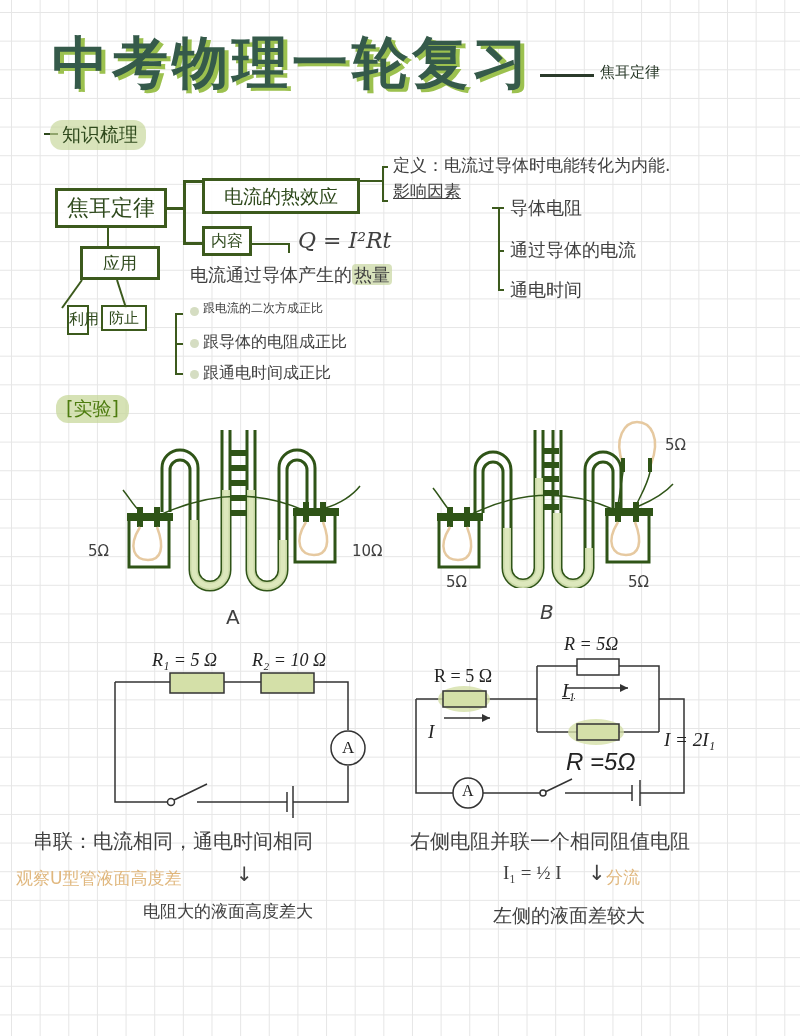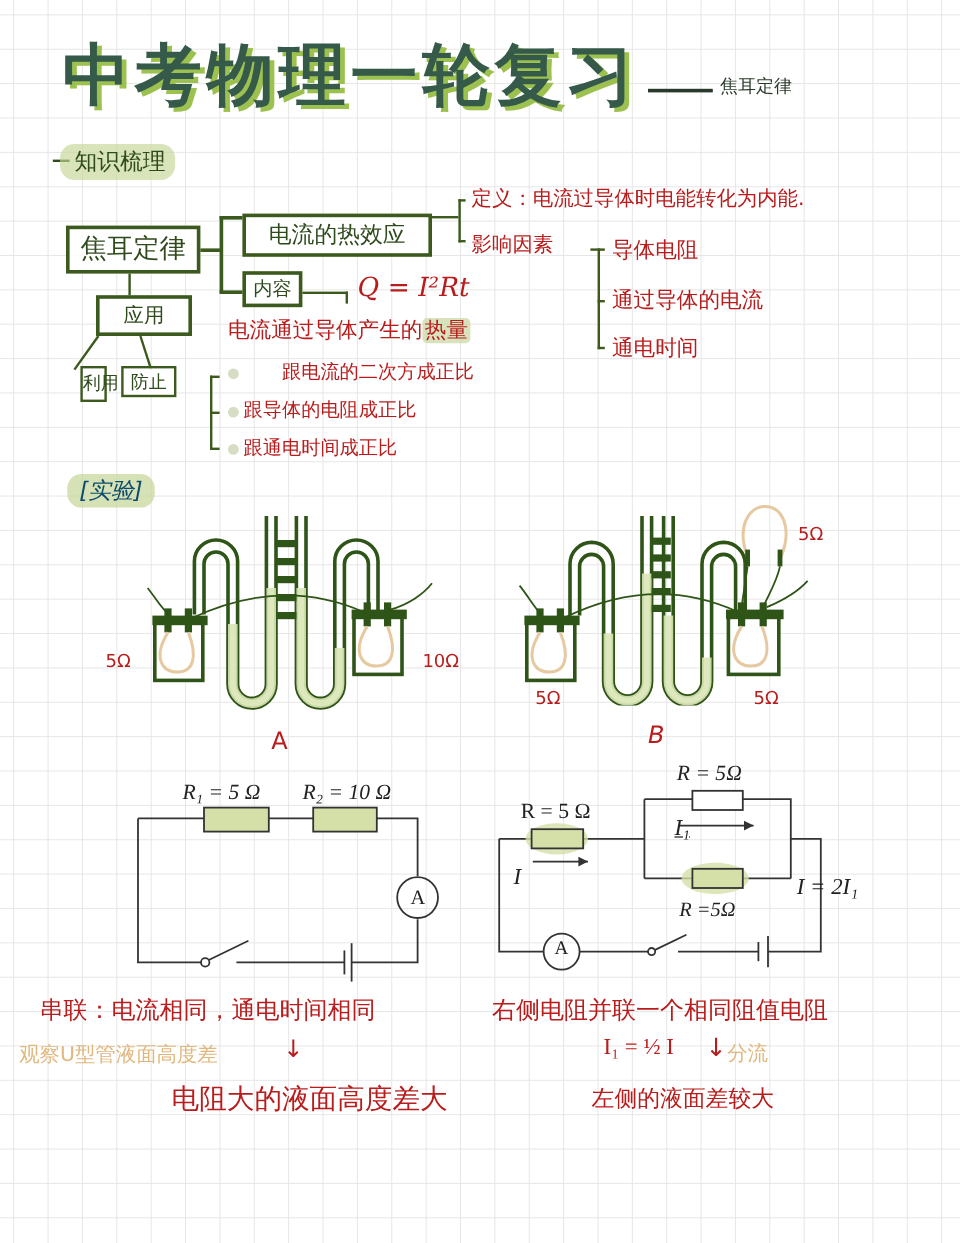--- a/index.html
+++ b/index.html
@@ -30,26 +30,26 @@
     left: 50px; top: 120px; padding: 2px 8px 2px 12px;
     background: rgba(196, 214, 150, 0.65); border-radius: 12px;
     font-size: 19px; color: #2f4a1d; white-space: nowrap;
   }
   .section-dash { left: 44px; top: 133px; width: 14px; height: 2px; background: #2f4a1d; }
   .box {
     border: 3px solid #3c5a1d; background: rgba(255,255,255,0.85);
     color: #2f4a1d; white-space: nowrap; text-align: center;
   }
   .line { background: #3c5a1d; }
-  .hw { color: #b91c1c; white-space: nowrap; }
+  .hw { color: #404040; white-space: nowrap; }
   .dot { width: 9px; height: 9px; border-radius: 50%; background: #d5ddc2; }
   .tag-hl {
     left: 56px; top: 395px; padding: 1px 10px;
     background: rgba(196, 214, 150, 0.7); border-radius: 12px;
-    font-size: 19px; color: #0c4a6e; white-space: nowrap; font-style: italic;
+    font-size: 19px; color: #4d7c0f; white-space: nowrap;
   }
   .heat-hl { background: rgba(200, 214, 160, 0.7); border-radius: 4px; padding: 0 2px; }
   .orange { color: #e0b77d; }
 </style>
 </head>
 <body>
 
 <div class="abs title">中考物理一轮复习</div>
 <div class="abs title-dash"></div>
 <div class="abs subtitle">焦耳定律</div>
@@ -71,42 +71,42 @@
 
 <div class="abs line" style="left:252px;top:243px;width:38px;height:2px;"></div>
 <div class="abs line" style="left:288px;top:243px;width:2px;height:10px;"></div>
 <div class="abs hw" style="left:298px;top:228px;font-size:22px;font-style:italic;font-family:'DejaVu Serif',serif;">Q = I²Rt</div>
 
 <div class="abs line" style="left:360px;top:180px;width:22px;height:2px;"></div>
 <div class="abs line" style="left:382px;top:166px;width:2px;height:36px;"></div>
 <div class="abs line" style="left:382px;top:166px;width:6px;height:2px;"></div>
 <div class="abs line" style="left:382px;top:200px;width:6px;height:2px;"></div>
 <div class="abs hw" style="left:393px;top:154px;font-size:17px;">定义：电流过导体时电能转化为内能.</div>
-<div class="abs hw" style="left:393px;top:192px;font-size:17px;">影响因素</div>
+<div class="abs hw" style="left:393px;top:180px;font-size:17px;text-decoration:underline;">影响因素</div>
 
 <div class="abs line" style="left:492px;top:207px;width:12px;height:2px;"></div>
 <div class="abs line" style="left:498px;top:207px;width:2px;height:84px;"></div>
 <div class="abs line" style="left:498px;top:250px;width:6px;height:2px;"></div>
 <div class="abs line" style="left:498px;top:289px;width:6px;height:2px;"></div>
 <div class="abs hw" style="left:510px;top:196px;font-size:18px;">导体电阻</div>
 <div class="abs hw" style="left:510px;top:238px;font-size:18px;">通过导体的电流</div>
 <div class="abs hw" style="left:510px;top:278px;font-size:18px;">通电时间</div>
 
 <div class="abs hw" style="left:190px;top:263px;font-size:18px;">
   <span>电流通过导体产生的</span><span class="heat-hl">热量</span>
 </div>
 
 <div class="abs line" style="left:175px;top:313px;width:2px;height:62px;"></div>
 <div class="abs line" style="left:175px;top:313px;width:8px;height:2px;"></div>
 <div class="abs line" style="left:175px;top:343px;width:8px;height:2px;"></div>
 <div class="abs line" style="left:175px;top:373px;width:8px;height:2px;"></div>
 <div class="abs dot" style="left:190px;top:307px;"></div>
 <div class="abs dot" style="left:190px;top:339px;"></div>
 <div class="abs dot" style="left:190px;top:370px;"></div>
-<div class="abs hw" style="left:203px;top:300px;font-size:16px;margin-left:32px;">跟电流的二次方成正比</div>
+<div class="abs hw" style="left:203px;top:300px;font-size:12px;">跟电流的二次方成正比</div>
 <div class="abs hw" style="left:203px;top:332px;font-size:16px;">跟导体的电阻成正比</div>
 <div class="abs hw" style="left:203px;top:363px;font-size:16px;">跟通电时间成正比</div>
 
 <div class="abs line" style="left:107px;top:228px;width:2px;height:20px;"></div>
 <div class="abs box" style="left:80px;top:246px;width:80px;height:34px;font-size:17px;line-height:28px;">应用</div>
 <svg class="abs" style="left:20px;top:278px;" width="120" height="32">
   <line x1="62" y1="2" x2="42" y2="30" stroke="#3c5a1d" stroke-width="2"></line>
   <line x1="97" y1="2" x2="106" y2="30" stroke="#3c5a1d" stroke-width="2"></line>
 </svg>
 <div class="abs box" style="left:23px;top:305px;width:22px;height:30px;font-size:15px;line-height:24px;border-width:2px;margin-left:44px;">利用</div>
@@ -240,28 +240,28 @@
   <polygon points="90,93 82,89 82,97" fill="#333"></polygon>
   <polygon points="228,63 220,59 220,67" fill="#333"></polygon>
   <ellipse cx="64" cy="74" rx="26" ry="13" fill="#d4e0a8" opacity="0.8"></ellipse>
   <rect x="43" y="66" width="43" height="16" fill="#d4e0a8" stroke="#333" stroke-width="1.5"></rect>
   <rect x="177" y="34" width="42" height="16" fill="#fff" stroke="#333" stroke-width="1.5"></rect>
   <ellipse cx="196" cy="107" rx="28" ry="13" fill="#d4e0a8" opacity="0.8"></ellipse>
   <rect x="177" y="99" width="42" height="16" fill="#d4e0a8" stroke="#333" stroke-width="1.5"></rect>
 </svg>
 <div class="abs" style="left:434px;top:666px;font-size:18px;font-family:'Liberation Serif',serif;color:#222;white-space:nowrap;">R = 5 Ω</div>
 <div class="abs" style="left:564px;top:634px;font-size:18px;font-family:'Liberation Serif',serif;font-style:italic;color:#222;white-space:nowrap;">R = 5Ω</div>
-<div class="abs" style="left:566px;top:748px;font-size:17px;font-family:Liberation Serif, serif;font-style:italic;color:#222;white-space:nowrap;">R =5Ω</div>
+<div class="abs" style="left:566px;top:748px;font-size:24px;font-family:Liberation Sans, sans-serif;font-style:italic;color:#222;white-space:nowrap;">R =5Ω</div>
 <div class="abs" style="left:428px;top:721px;font-size:19px;font-family:'Liberation Serif',serif;font-style:italic;color:#222;">I</div>
 <div class="abs" style="left:562px;top:680px;font-size:19px;font-family:'Liberation Serif',serif;font-style:italic;color:#222;text-decoration:underline;">I₁</div>
 <div class="abs" style="left:664px;top:729px;font-size:19px;font-family:'Liberation Serif',serif;font-style:italic;color:#222;white-space:nowrap;">I = 2I₁</div>
 <div class="abs" style="left:462px;top:782px;font-size:16px;font-family:'Liberation Serif',serif;color:#222;">A</div>
 
 <div class="abs hw" style="left:33px;top:828px;font-size:20px;">串联：电流相同，通电时间相同</div>
 <div class="abs orange" style="left:16px;top:867px;font-size:17px;white-space:nowrap;">观察U型管液面高度差</div>
 <div class="abs hw" style="left:236px;top:862px;font-size:20px;">↓</div>
-<div class="abs hw" style="left:143px;top:900px;font-size:23px;text-align:right;">电阻大的液面高度差大</div>
+<div class="abs hw" style="left:143px;top:900px;font-size:17px;text-align:right;">电阻大的液面高度差大</div>
 
 <div class="abs hw" style="left:410px;top:828px;font-size:20px;">右侧电阻并联一个相同阻值电阻</div>
 <div class="abs hw" style="left:503px;top:862px;font-size:19px;font-family:Liberation Serif, serif;">I₁ = ½ I</div>
 <div class="abs hw" style="left:588px;top:861px;font-size:21px;">↓</div>
 <div class="abs orange" style="left:606px;top:866px;font-size:17px;white-space:nowrap;text-align:center;">分流</div>
 <div class="abs hw" style="left:493px;top:903px;font-size:19px;">左侧的液面差较大</div>
 
 </body></html>

